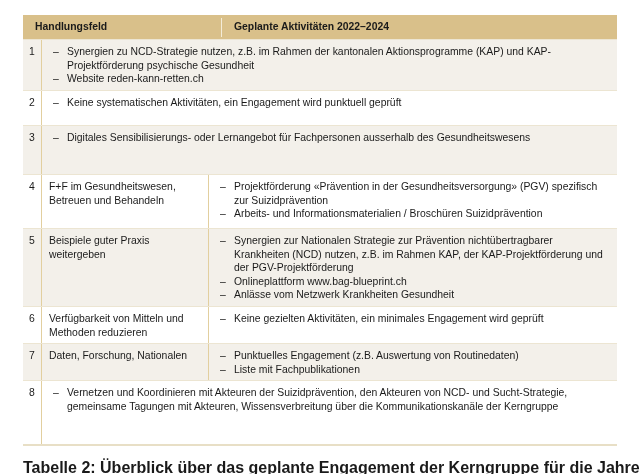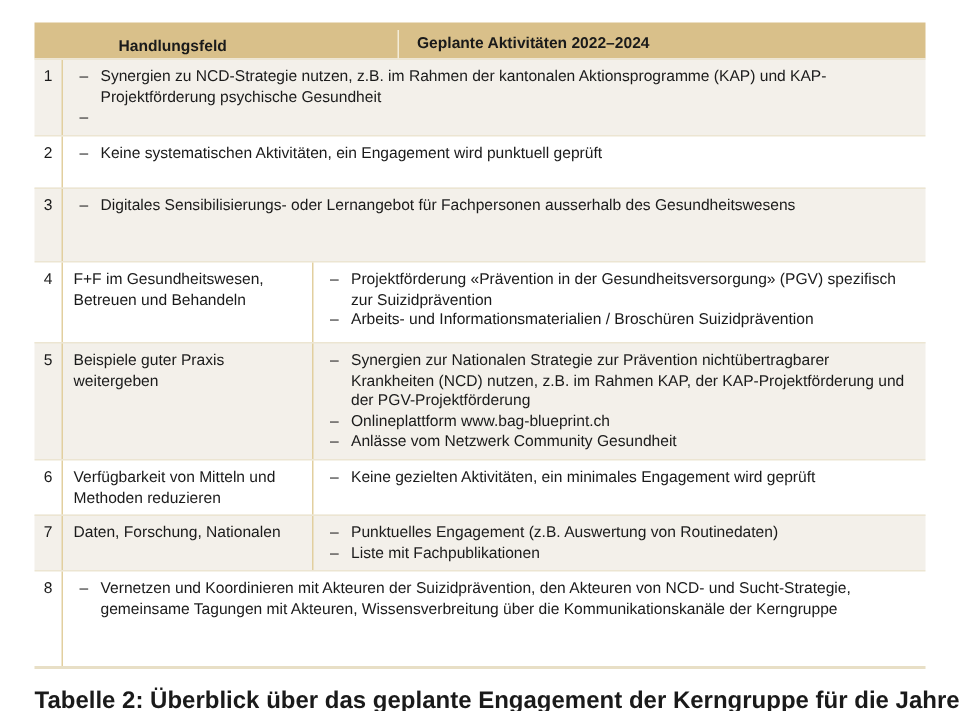--- a/index.html
+++ b/index.html
@@ -6,21 +6,21 @@
   body {
     width: 642px; height: 474px; background: #ffffff;
     font-family: "Liberation Sans", sans-serif; color: #1a1a1a;
     position: relative; overflow: hidden;
   }
   .table {
     position: absolute; left: 23px; top: 15px; width: 594px;
     border-bottom: 2px solid #e8dfc6;
   }
   .row { display: flex; font-size: 10.4px; line-height: 13.6px; }
-  .row.header { background: #d9c08a; height: 24px; align-items: flex-end; font-weight: bold; padding-left: 44px; }
+  .row.header { background: #d9c08a; height: 24px; align-items: center; font-weight: bold; }
   .row.header .c-field { padding-left: 12px; width: 198px; box-sizing: border-box; }
   .row.header .c-act { padding-left: 12px; flex: 1; border-left: 1px solid #f4ecd8; height: 19px; display: flex; align-items: center; }
   .row.alt { background: #f3f0ea; }
   .row.body { border-top: 1px solid #ece5d2; }
   .c-num { width: 19px; box-sizing: border-box; text-align: center; padding-top: 5px; padding-bottom: 4px; border-right: 1px solid #e2cf9f; }
   .c-name { width: 167px; box-sizing: border-box; padding: 5px 7px 4px 7px; border-right: 1px solid #e2cf9f; }
   .c-acts { flex: 1; padding: 5px 10px 4px 11px; }
   .bullet { display: flex; }
   .dash { width: 14px; flex-shrink: 0; }
   .caption {
@@ -38,20 +38,21 @@
   <div id="rows">
       <div class="row body alt" style="min-height: 50px;">
         <div class="c-num">1</div>
         <div class="c-acts">
           <div class="bullet">
             <span class="dash">–</span>
             <span>Synergien zu NCD-Strategie nutzen, z.B. im Rahmen der kantonalen Aktionsprogramme (KAP) und KAP-Projektförderung psychische Gesundheit</span>
           </div>
           <div class="bullet">
             <span class="dash">–</span>
+            <span>Website reden-kann-retten.ch</span>
           </div>
         </div>
       </div>
       <div class="row body" style="min-height: 34px;">
         <div class="c-num">2</div>
         <div class="c-acts">
           <div class="bullet">
             <span class="dash">–</span>
             <span>Keine systematischen Aktivitäten, ein Engagement wird punktuell geprüft</span>
           </div>
@@ -87,21 +88,21 @@
           <div class="bullet">
             <span class="dash">–</span>
             <span>Synergien zur Nationalen Strategie zur Prävention nichtübertragbarer Krankheiten (NCD) nutzen, z.B. im Rahmen KAP, der KAP-Projektförderung und der PGV-Projektförderung</span>
           </div>
           <div class="bullet">
             <span class="dash">–</span>
             <span>Onlineplattform www.bag-blueprint.ch</span>
           </div>
           <div class="bullet">
             <span class="dash">–</span>
-            <span>Anlässe vom Netzwerk Community Gesundheit</span>
+            <span>Anlässe vom Netzwerk Krankheiten Gesundheit</span>
           </div>
         </div>
       </div>
       <div class="row body" style="min-height: 35px;">
         <div class="c-num">6</div>
         <div class="c-name">Verfügbarkeit von Mitteln und Methoden reduzieren</div>
         <div class="c-acts">
           <div class="bullet">
             <span class="dash">–</span>
             <span>Keine gezielten Aktivitäten, ein minimales Engagement wird geprüft</span>

